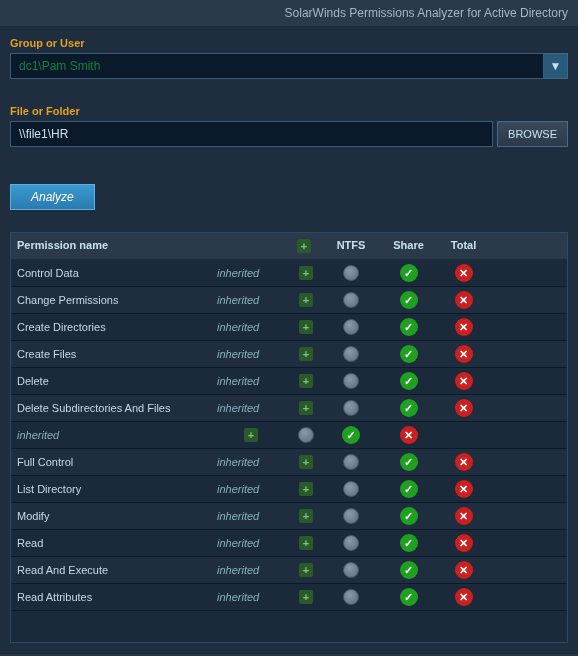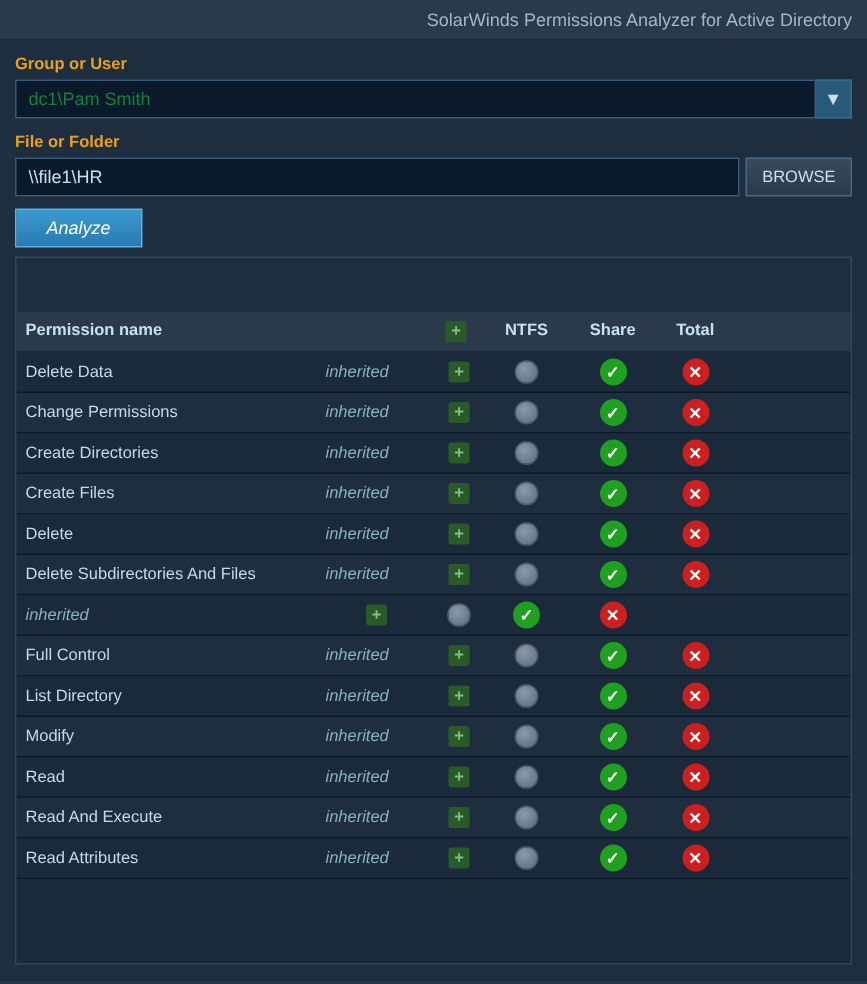--- a/index.html
+++ b/index.html
@@ -25,20 +25,21 @@
       justify-content: flex-end;
     }
 
     
     .main {
       background: #1e2e3e;
       padding: 10px;
       height: calc(656px - 30px);
       display: flex;
       flex-direction: column;
+      gap: 16px;
     }
 
     
     .section-label {
       color: #e8a020;
       font-size: 11px;
       font-weight: bold;
       margin-bottom: 4px;
     }
 
@@ -72,21 +73,21 @@
       width: 24px;
       display: flex;
       align-items: center;
       justify-content: center;
       cursor: pointer;
       color: #c8e0f0;
     }
 
     
     .file-folder-section {
-      margin-bottom: 8px;
+      margin-bottom: 21px;
     }
 
     .file-input-row {
       display: flex;
       align-items: center;
       gap: 4px;
     }
 
     .file-input {
       flex: 1;
@@ -136,21 +137,20 @@
       border: 1px solid #2a4a6a;
     }
 
     .table-header {
       background: #2a3a4a;
       display: grid;
       grid-template-columns: 200px 80px 30px 60px 55px 55px;
       border-bottom: 1px solid #1a2a3a;
       padding: 4px 0;
       padding-right: 12px;
-      margin-top: 36px;
     }
 
     .th {
       padding: 2px 6px;
       font-weight: bold;
       color: #c8e0f0;
       font-size: 11px;
     }
 
     .th-center {
@@ -305,21 +305,21 @@
       <div class="th th-center">
         <div class="icon-plus">+</div>
       </div>
       <div class="th th-center">NTFS</div>
       <div class="th th-center">Share</div>
       <div class="th th-center">Total</div>
     </div>
 
     <div class="table-body" id="table-body">
     <div class="table-row">
-          <div class="td">Delete Data</div>
+          <div class="td">Control Data</div>
           <div class="td td-inherited">inherited</div>
           <div class="td td-center">
             <div class="icon-plus">+</div>
           </div>
           <div class="td td-center">
             <div class="icon-circle-gray"></div>
           </div>
           <div class="td td-center">
             <div class="icon-check-green">✓</div>
           </div>

